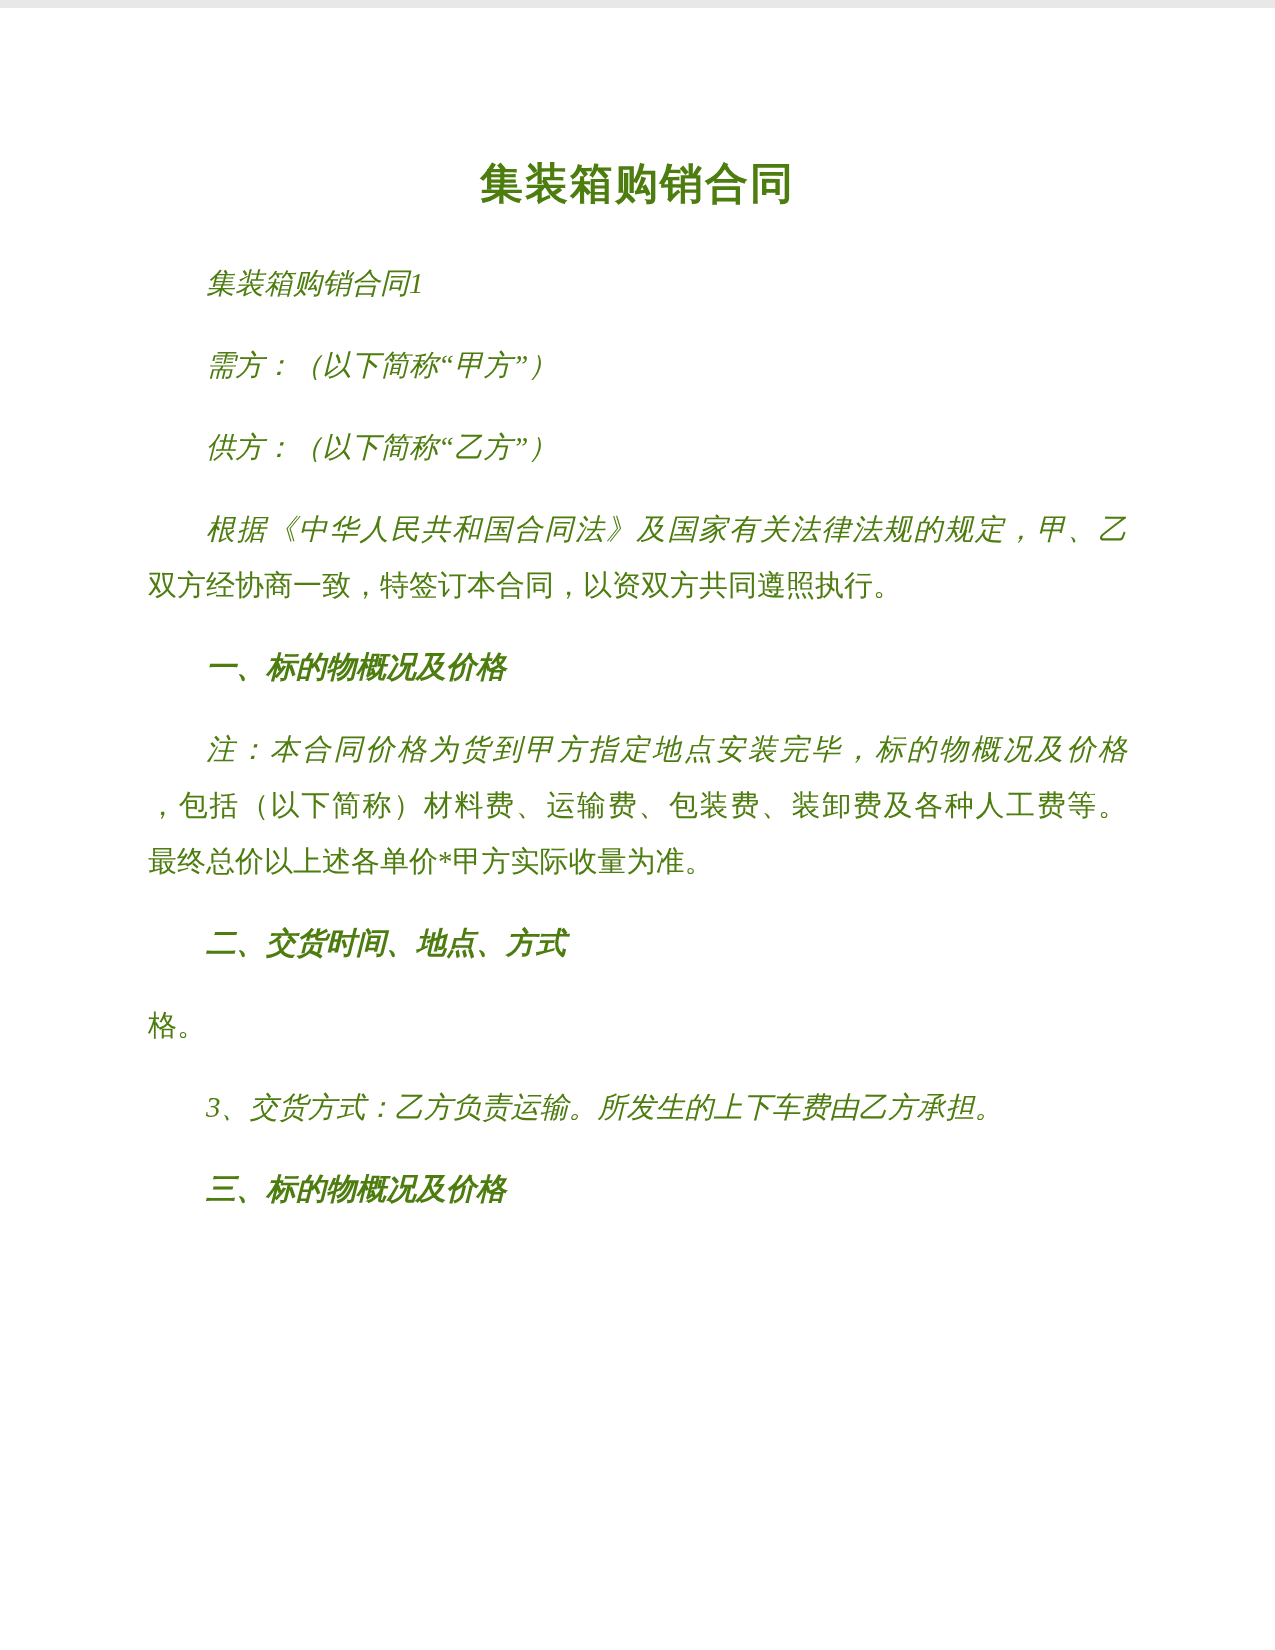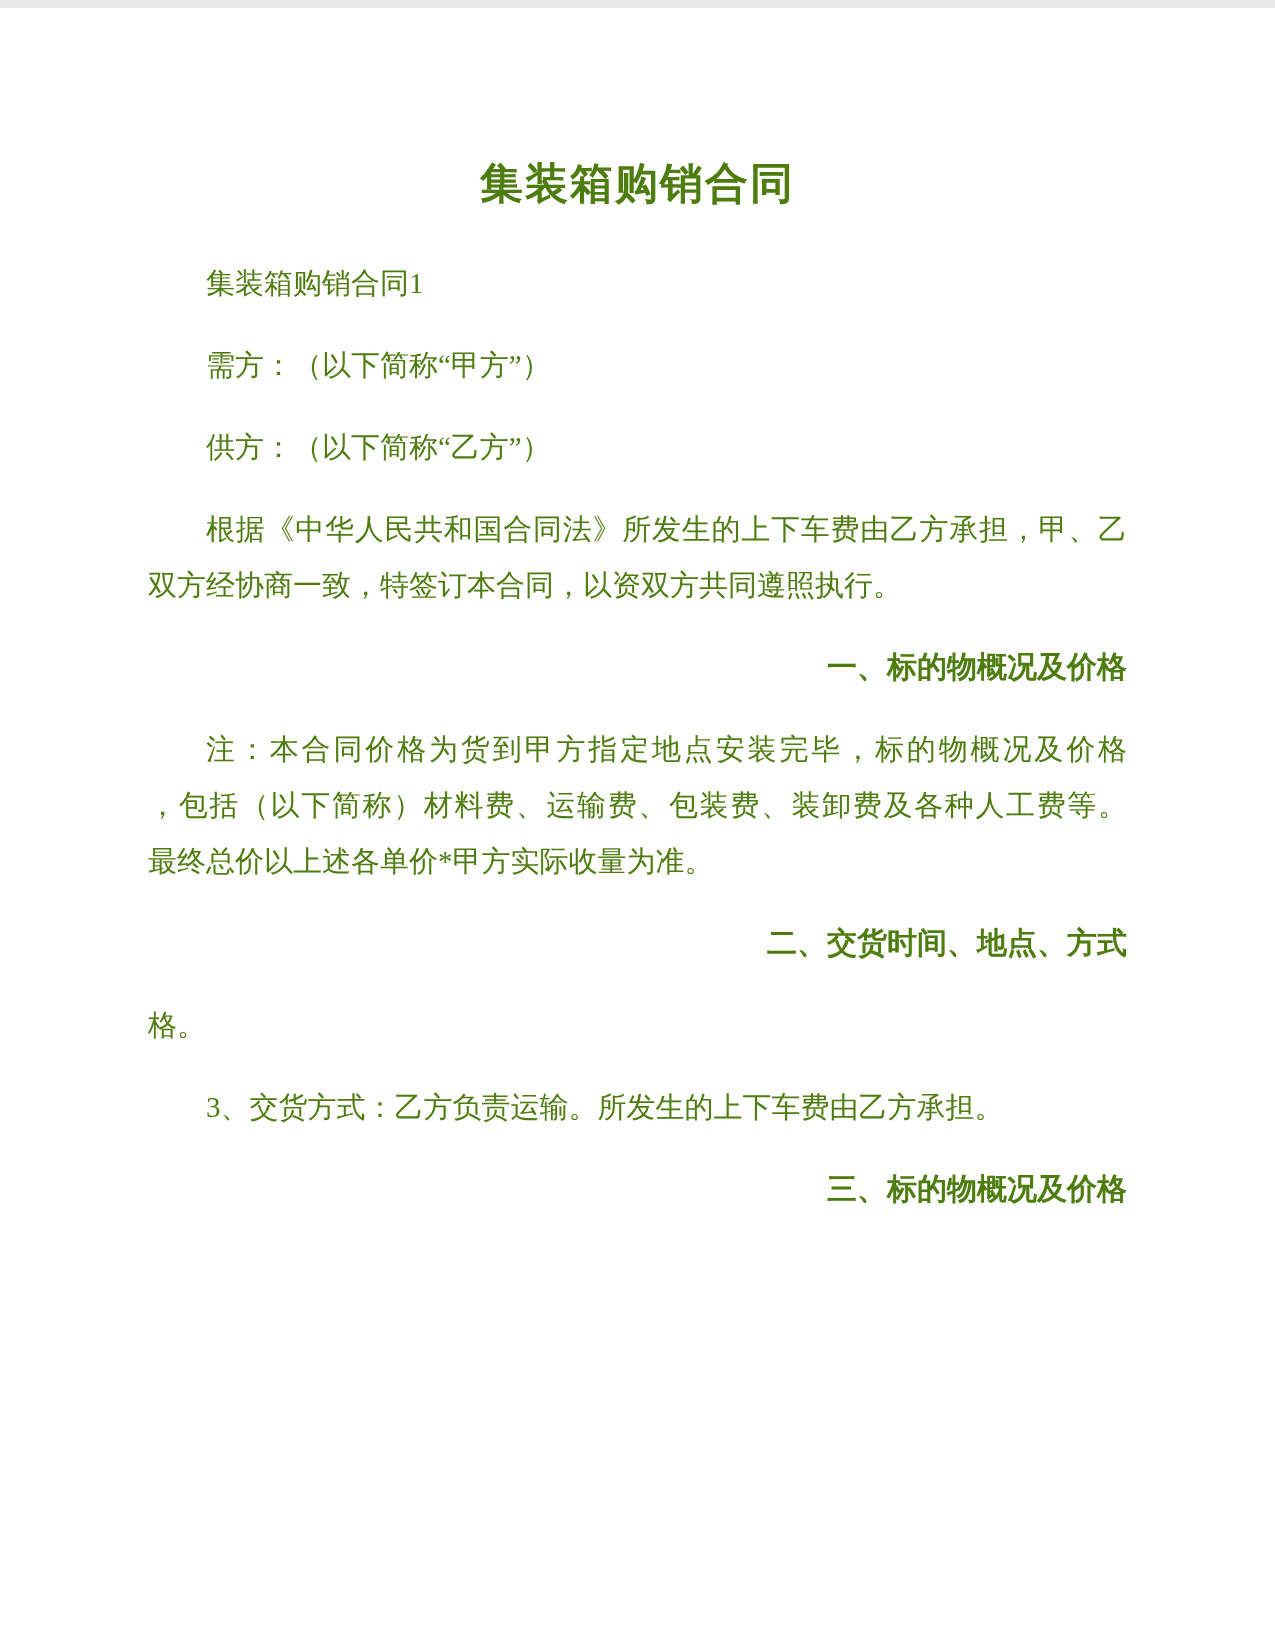--- a/index.html
+++ b/index.html
@@ -30,27 +30,27 @@
   .block {
     margin: 0 0 26px 0;
     font-family: "Liberation Serif", "DejaVu Serif", serif;
     font-size: 29px;
     line-height: 56px;
   }
   .block.heading {
     font-family: "Liberation Sans", "DejaVu Sans", sans-serif;
     font-weight: bold;
     font-size: 30px;
-    text-align: right;
   }
   .line {
     min-height: 56px;
   }
   .line.indent {
     text-indent: 58px;
+    font-style: italic;
   }
   
   .line.fill {
     text-align: justify;
     text-align-last: justify;
   }
 </style>
 </head>
 <body>
 
@@ -60,21 +60,21 @@
       <div class="block body">
         <div class="line indent">集装箱购销合同1</div>
       </div>
       <div class="block body">
         <div class="line indent">需方：（以下简称“甲方”）</div>
       </div>
       <div class="block body">
         <div class="line indent">供方：（以下简称“乙方”）</div>
       </div>
       <div class="block body">
-        <div class="line indent fill">根据《中华人民共和国合同法》所发生的上下车费由乙方承担，甲、乙</div>
+        <div class="line indent fill">根据《中华人民共和国合同法》及国家有关法律法规的规定，甲、乙</div>
         <div class="line">双方经协商一致，特签订本合同，以资双方共同遵照执行。</div>
       </div>
       <div class="block heading">
         <div class="line indent">一、标的物概况及价格</div>
       </div>
       <div class="block body">
         <div class="line indent fill">注：本合同价格为货到甲方指定地点安装完毕，标的物概况及价格</div>
         <div class="line fill">，包括（以下简称）材料费、运输费、包装费、装卸费及各种人工费等。</div>
         <div class="line">最终总价以上述各单价*甲方实际收量为准。</div>
       </div>

